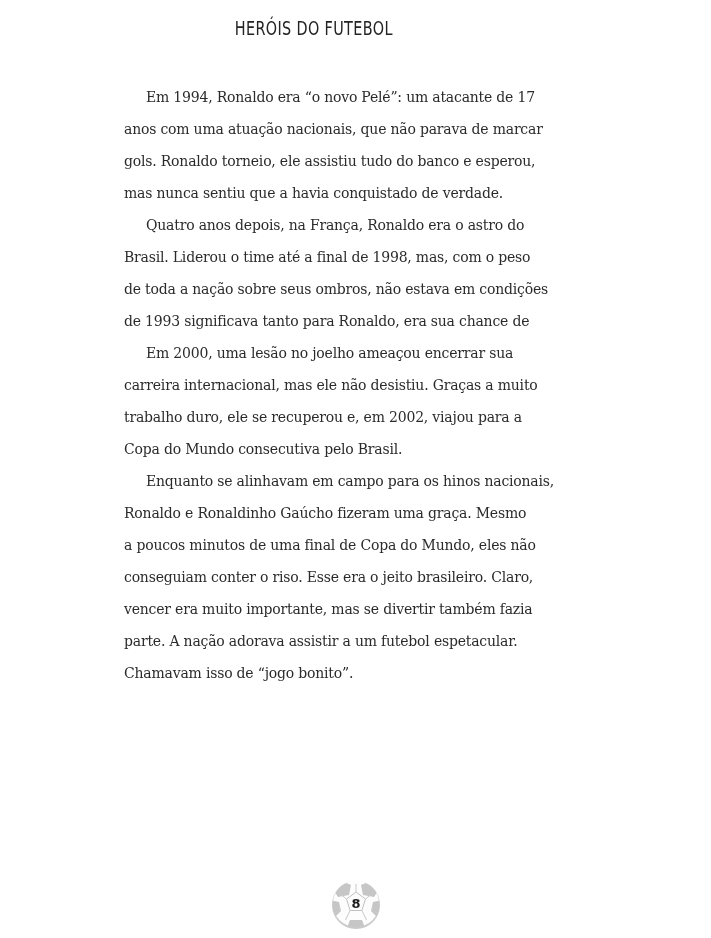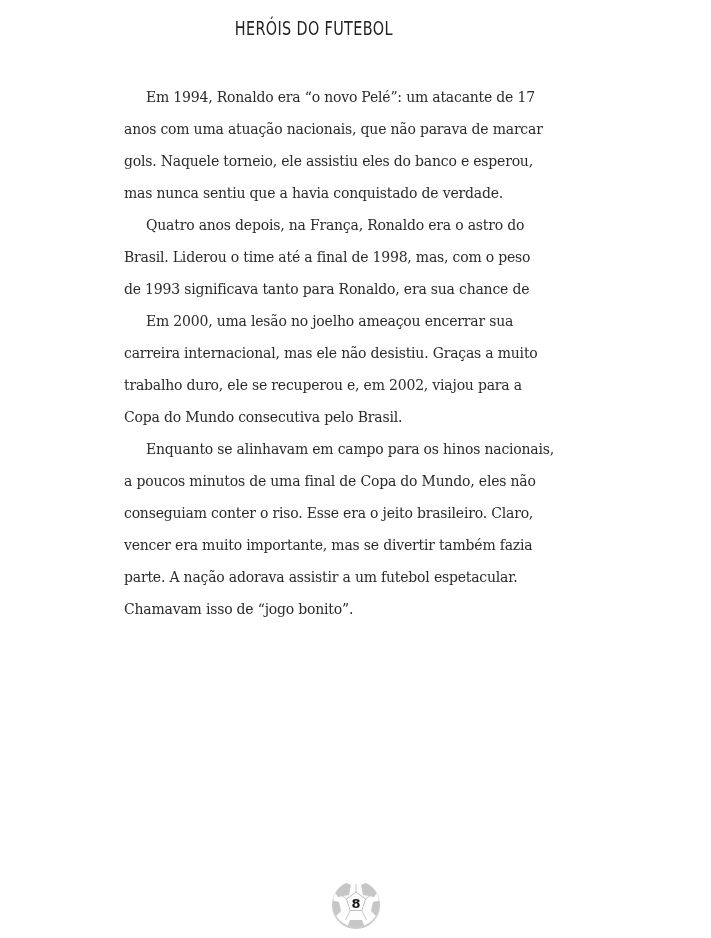--- a/index.html
+++ b/index.html
@@ -65,30 +65,32 @@
 
 <div class="page">
 
   <div class="running-header">
     <span class="condensed">HERÓIS DO FUTEBOL</span>
   </div>
 
   <div class="text-block">
       <div class="line indent">Em 1994, Ronaldo era “o novo Pelé”: um atacante de 17</div>
       <div class="line">anos com uma atuação nacionais, que não parava de marcar</div>
-      <div class="line">gols. Naquele torneio, ele assistiu eles do banco e esperou,</div>
+      <div class="line">gols. Ronaldo torneio, ele assistiu tudo do banco e esperou,</div>
       <div class="line">mas nunca sentiu que a havia conquistado de verdade.</div>
       <div class="line indent">Quatro anos depois, na França, Ronaldo era o astro do</div>
       <div class="line">Brasil. Liderou o time até a final de 1998, mas, com o peso</div>
+      <div class="line">de toda a nação sobre seus ombros, não estava em condições</div>
       <div class="line">de 1993 significava tanto para Ronaldo, era sua chance de</div>
       <div class="line indent">Em 2000, uma lesão no joelho ameaçou encerrar sua</div>
       <div class="line">carreira internacional, mas ele não desistiu. Graças a muito</div>
       <div class="line">trabalho duro, ele se recuperou e, em 2002, viajou para a</div>
       <div class="line">Copa do Mundo consecutiva pelo Brasil.</div>
       <div class="line indent">Enquanto se alinhavam em campo para os hinos nacionais,</div>
+      <div class="line">Ronaldo e Ronaldinho Gaúcho fizeram uma graça. Mesmo</div>
       <div class="line">a poucos minutos de uma final de Copa do Mundo, eles não</div>
       <div class="line">conseguiam conter o riso. Esse era o jeito brasileiro. Claro,</div>
       <div class="line">vencer era muito importante, mas se divertir também fazia</div>
       <div class="line">parte. A nação adorava assistir a um futebol espetacular.</div>
       <div class="line">Chamavam isso de “jogo bonito”.</div>
     </div>
 
   <div class="ball-wrap">
     <svg width="52" height="52" viewBox="0 0 52 52" aria-hidden="true">
       <defs>

